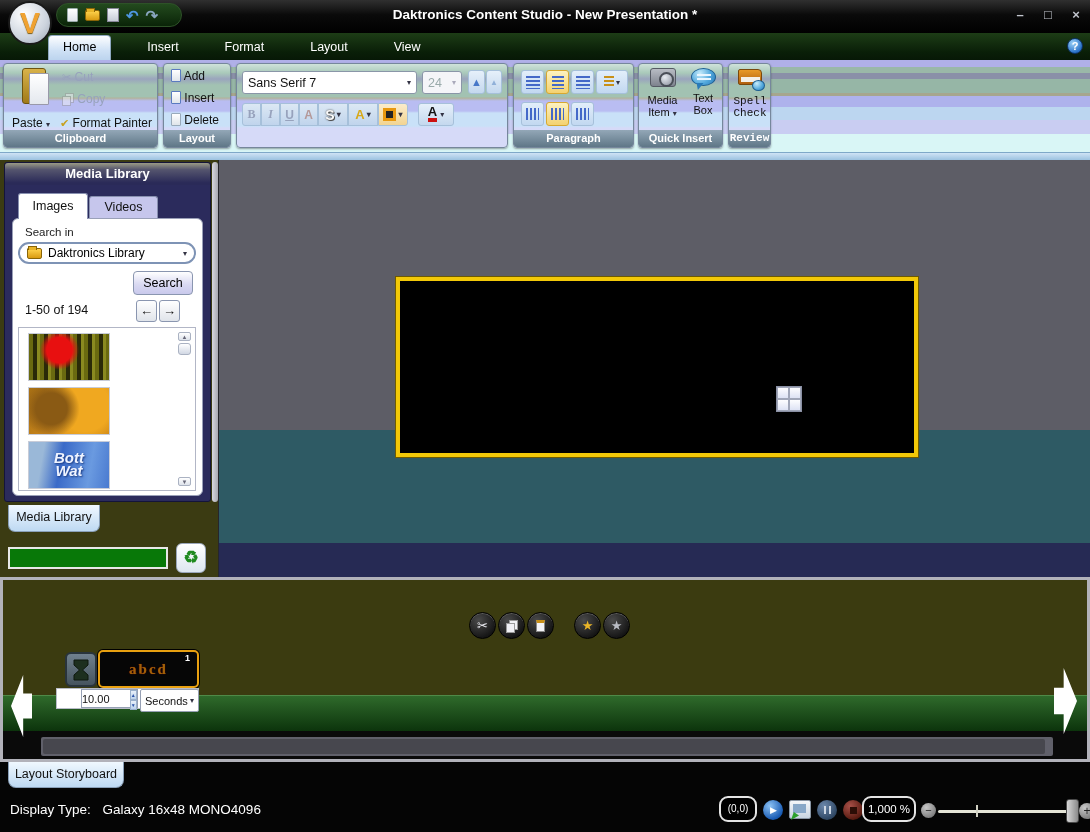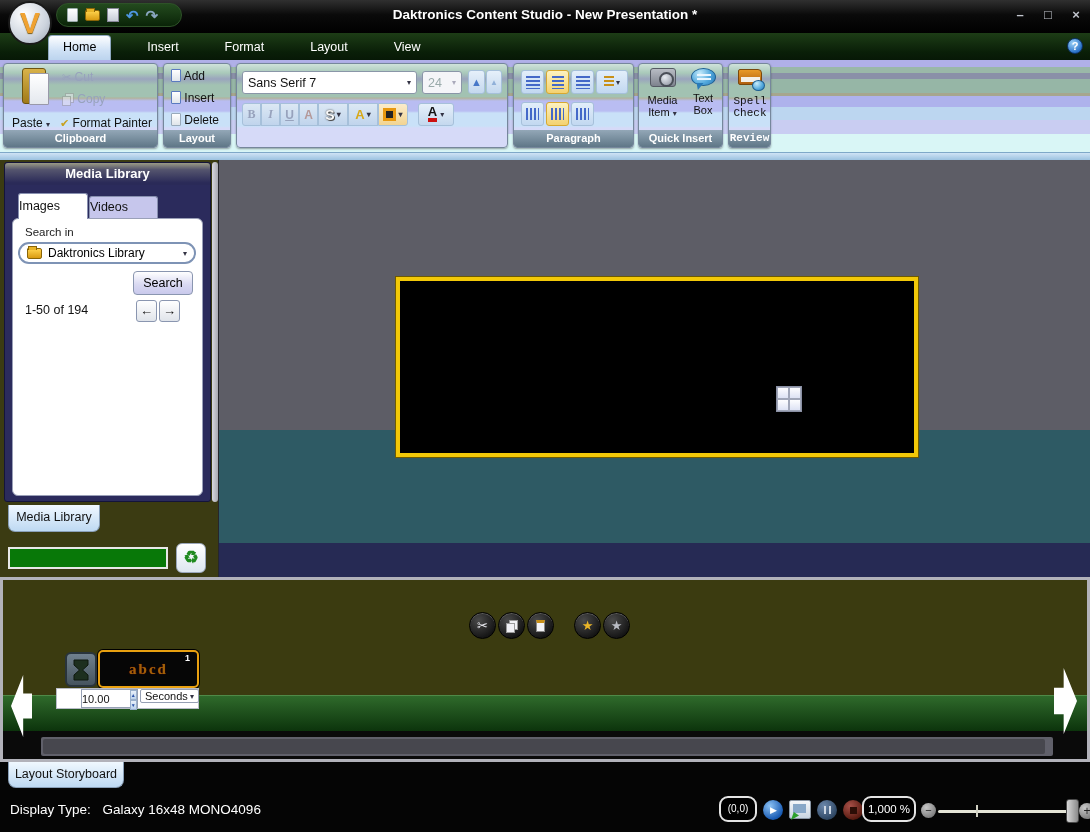--- a/index.html
+++ b/index.html
@@ -114,21 +114,21 @@
   .grid-icon b { background:linear-gradient(#fdfdff,#dde2f4); }
 
   
   .ml-panel { position:absolute; left:4px; top:2px; width:207px; height:340px; background:#2b2b5c;
     border:1px solid #14143a; border-radius:3px; }
   .ml-scroll { position:absolute; left:212px; top:2px; width:6px; height:340px;
     background:linear-gradient(90deg,#d8d8e0,#a8a8b0); border-radius:3px; }
   .ml-header { height:22px; background:linear-gradient(#9a9a85 0%, #55556e 30%, #2a2a58 90%);
     color:#fff; font-weight:bold; font-size:13px; text-align:center; line-height:22px;
     border-radius:3px 3px 0 0; }
-  .ml-tab { position:absolute; font-size:12.5px; color:#111; }
+  .ml-tab { position:absolute; font-size:12.5px; color:#111; text-align:center; }
   .ml-tab.images { left:13px; top:30px; width:70px; height:26px; background:#fff; line-height:24px;
     border:1px solid #8890b0; border-bottom:none; border-radius:3px 3px 0 0; z-index:2; }
   .ml-tab.videos { left:84px; top:33px; width:69px; height:40px; background:#c6c6ec; line-height:21px;
     border:1px solid #8890b0; border-bottom:none; border-radius:3px 3px 0 0; }
   .ml-body { position:absolute; left:7px; top:55px; width:191px; height:278px; background:#fff;
     border:1px solid #9aa0b8; border-radius:6px; }
   .ml-select { position:absolute; left:5px; top:23px; width:178px; height:22px; border:2px solid #7e93b5;
     border-radius:11px; display:flex; align-items:center; padding:0 7px; gap:6px; font-size:12px; background:#fff; }
   .searchbtn { position:absolute; left:120px; top:52px; width:60px; height:24px; border:1px solid #8a96b0;
     border-radius:4px; background:linear-gradient(#ffffff,#dadaf2 55%,#c9c9ec); font-size:12.5px; text-align:center; line-height:22px; }
@@ -192,21 +192,21 @@
   .frametext { color:#a16207; font-family:Liberation Serif, serif; font-weight:bold; font-size:15px;
     letter-spacing:2px; text-shadow:0 0 1px #801010; }
   .framenum { position:absolute; top:1px; right:7px; color:#fff; font-size:9px; font-weight:bold; }
   .durrow { position:absolute; left:53px; top:108px; width:143px; height:21px; background:#fff; border:1px solid #b8bcc8; }
   .spinbox { position:absolute; left:24px; top:0px; width:57px; height:19px; border:1px solid #96a0b4; background:#fff;
     display:flex; align-items:center; }
   .spinval { flex:1; text-align:center; font-size:11px; padding-right:20px; color:#111; }
   .spinbtns { width:14px; height:100%; display:flex; flex-direction:column; }
   .spinbtns span { flex:1; font-size:5px; color:#2a52a8; text-align:center; line-height:8px;
     background:linear-gradient(#e8f0fa,#bcd2ec); border:1px solid #9ab0cc; }
-  .unitdd { position:absolute; left:83px; top:0px; width:59px; height:14px; border:1px solid #96a0b4; border-radius:2px;
+  .unitdd { position:absolute; left:83px; top:0px; width:59px; height:23px; border:1px solid #96a0b4; border-radius:2px;
     background:#fff; display:flex; align-items:center; padding:0 4px; font-size:11px; color:#111; }
   .unitdd .caret { margin-left:auto; }
 
   
   .bottombar { position:absolute; top:762px; left:0; width:1090px; height:70px; background:#050505; }
   .ls-tab { position:absolute; left:8px; top:0px; width:116px; height:26px;
     background:linear-gradient(#f0f8ff,#bed9f2); border:1px solid #8aa0b8; border-top:none;
     border-radius:0 0 8px 8px; font-size:12.5px; text-align:center; line-height:24px; color:#111; }
   .statustext { position:absolute; left:10px; top:40px; color:#fff; font-size:13.5px; }
   .statustext b { font-weight:normal; margin-left:8px; }
@@ -437,20 +437,33 @@
         <div style="position:absolute; left:12px; top:7px; font-size:11.5px; color:#222;">Search in</div>
         <div class="ml-select">
           <span class="ic-folder"></span>
           <span>Daktronics Library</span>
           <span class="caret" style="margin-left:auto;">▾</span>
         </div>
         <div class="searchbtn">Search</div>
         <div style="position:absolute; left:12px; top:84px; font-size:12.5px; color:#111;">1-50 of 194</div>
         <div class="pagebtn" style="left:123px;">←</div>
         <div class="pagebtn" style="left:146px;">→</div>
+        <div class="ml-list">
+          <div class="thumb thumb1"></div>
+          <div class="thumb thumb2"></div>
+          <div class="thumb thumb3">
+            <div>Bott</div>
+            <div>Wat</div>
+          </div>
+          <div class="sbar">
+            <div class="arrowbox">▲</div>
+            <div class="thumbgrip"></div>
+            <div class="arrowbox" style="position:absolute; bottom:0;">▼</div>
+          </div>
+        </div>
       </div>
     </div>
     <div class="ml-bottomtab">Media Library</div>
     <div class="progress"></div>
     <div class="refreshbtn">♻</div>
   </div>
 
   <div class="storyboard">
     <div class="sb-green"></div>
     <div class="sb-black"></div>

